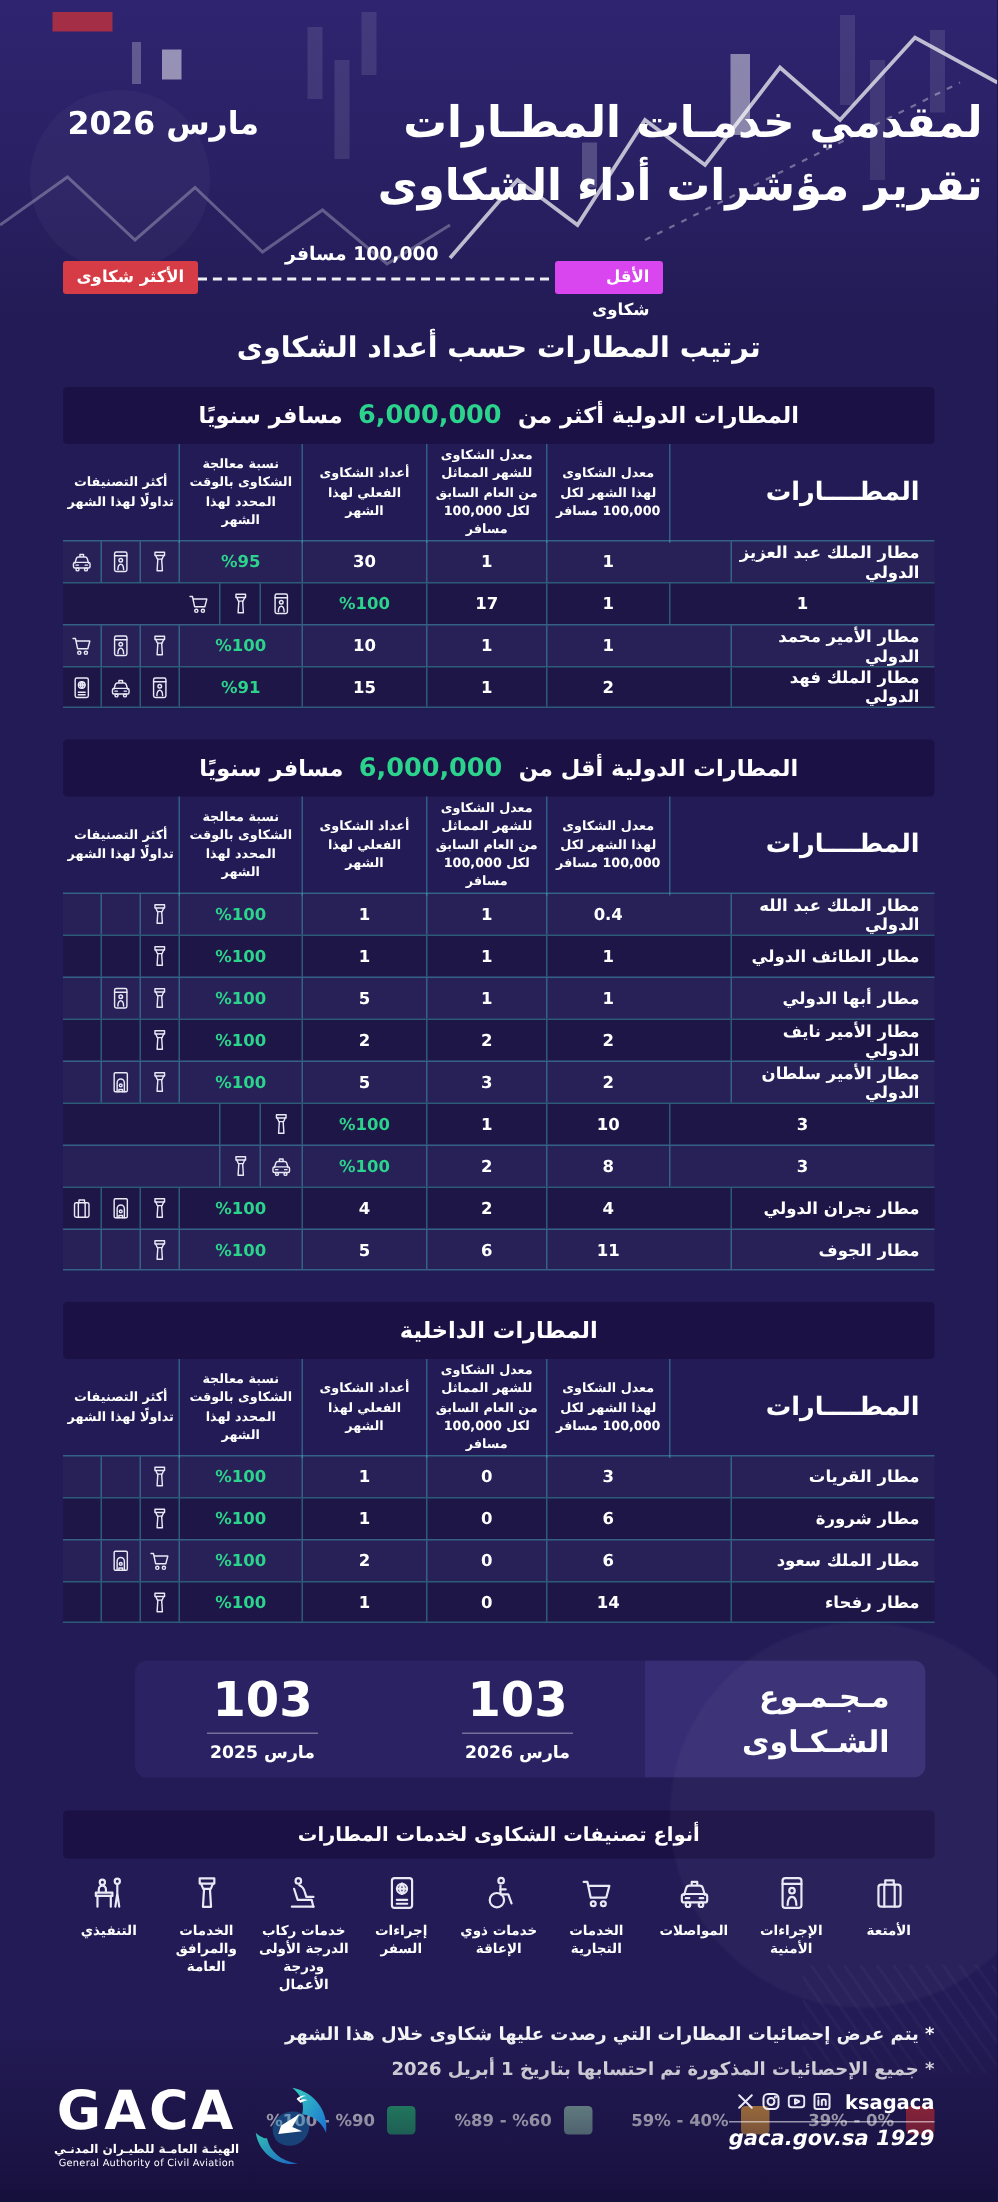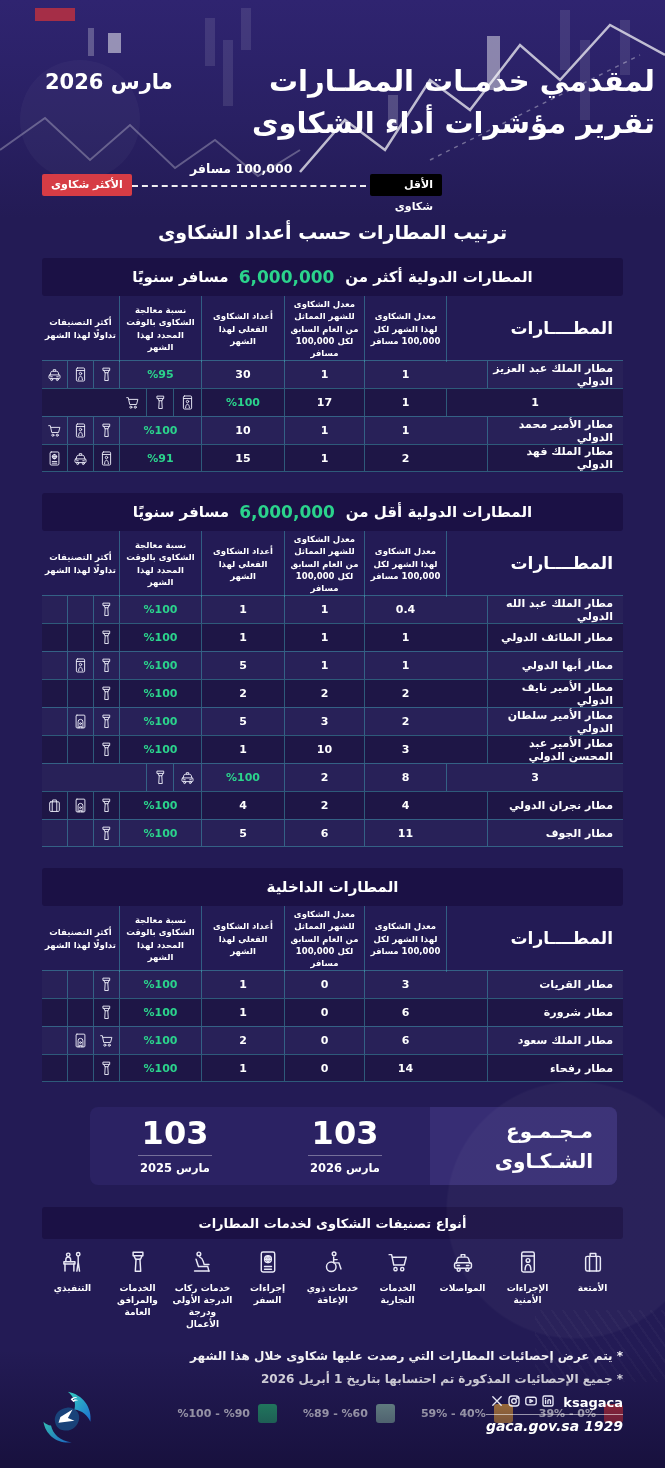--- a/index.html
+++ b/index.html
@@ -210,21 +210,21 @@
     <div class="main-title">
       <div>لمقدمي خدمـات المطـارات</div>
       <div>تقرير مؤشرات أداء الشكاوى</div>
     </div>
   </div>
 
   <div class="scalebar">
     <span class="tag most" style="background: rgb(214, 60, 69);">الأكثر شكاوى</span>
     <span class="dash"></span>
     <span class="pax">100,000 مسافر</span>
-    <span class="tag least" style="background: #000000;">الأقل شكاوى</span>
+    <span class="tag least" style="background: #d946ef;">الأقل شكاوى</span>
   </div>
 
   <div class="section-title">ترتيب المطارات حسب أعداد الشكاوى</div>
 
   <div class="content">
 
     <section class="tsec">
       <div class="tband">
           <span class="seg-n">المطارات الدولية </span>
           <span class="seg-b">&nbsp;أكثر من</span>
@@ -436,21 +436,20 @@
               </span>
               <span class="isub">
                 <svg class="ric line-ic" viewBox="0 0 24 24">
                   <use href="#i-gate"></use>
                 </svg>
               </span>
               <span class="isub"></span>
             </div>
           </div>
           <div class="tgrid-cols trow even">
-            <div class="cell c-airport">مطار الأمير عبد المحسن الدولي</div>
             <div class="cell c-num">3</div>
             <div class="cell c-num">10</div>
             <div class="cell c-num">1</div>
             <div class="cell c-pct">%100</div>
             <div class="cell c-icons">
               <span class="isub">
                 <svg class="ric line-ic" viewBox="0 0 24 24">
                   <use href="#i-tower"></use>
                 </svg>
               </span>
@@ -704,20 +703,25 @@
           <span class="plabel">%100 - %90</span>
         </div>
       </div>
   </div>
 
   <div class="stripes"></div>
   <div class="blob"></div>
   <div class="bottom-glow"></div>
 
   <div class="logo">
+    <div class="logo-txt">
+      <span class="logo-gaca">GACA</span>
+      <span class="logo-ar">الهيئـة العامـة للطيـران المدنـي</span>
+      <span class="logo-en">General Authority of Civil Aviation</span>
+    </div>
     <svg viewBox="0 0 64 64" width="60" height="60">
       <defs>
         <linearGradient id="gsw" x1="0" y1="0" x2="1" y2="1">
           <stop offset="0" stop-color="#35d0c0"></stop>
             <stop offset="1" stop-color="#1c6fd1"></stop>
         </linearGradient>
       </defs>
       <path d="M34 4c16 3 26 17 24 32-3-7-9-12-17-13 2-8-1-14-7-19z" fill="url(#gsw)"></path>
       <path d="M8 36c2 14 15 24 30 22-13-2-20-9-22-18-3 0-6-2-8-4z" fill="url(#gsw)" opacity=".9"></path>
       <path d="M20 33c1-7 6-11 13-12 8-1 14 5 13 12-1 8-9 14-17 12-6-1-9-6-9-12z" fill="#1598d6" opacity=".35"></path>

